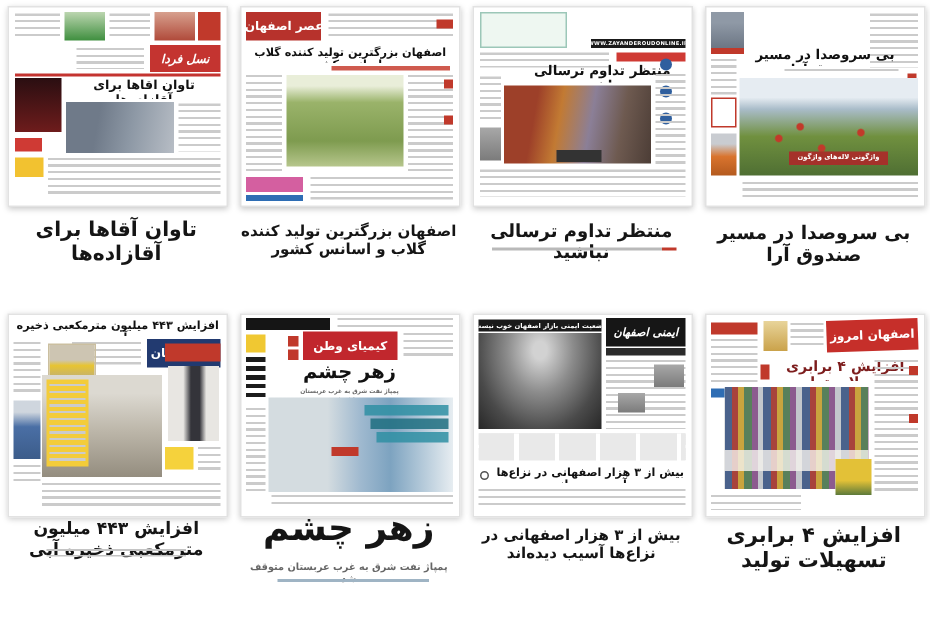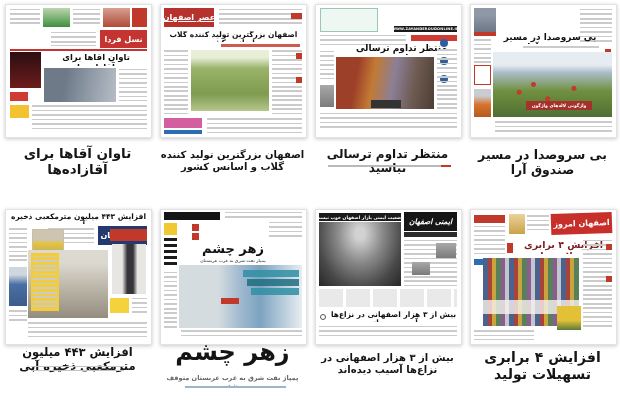--- a/index.html
+++ b/index.html
@@ -50,37 +50,37 @@
 
 <div class="grid">
 
   <div class="cell">
     <div class="thumb">
       <div class="ln" style="left:4px;top:4px;width:30px;height:17px;"></div>
       <div class="bx" style="left:37px;top:3px;width:27px;height:19px;background:linear-gradient(180deg,#bcd6b0,#3f8f3f);"></div>
       <div class="ln" style="left:67px;top:4px;width:27px;height:17px;"></div>
       <div class="bx" style="left:97px;top:3px;width:27px;height:19px;background:linear-gradient(180deg,#d7a08e,#b04a3a);"></div>
       <div class="bx" style="left:126px;top:3px;width:15px;height:19px;background:#c0392b;"></div>
-      <div class="mast" style="left:94px;top:25px;width:47px;height:18px;background:#c43430;font-size:8px;">نسل فردا</div>
+      <div class="mast" style="left:94px;top:25px;width:47px;height:18px;background:#c43430;font-size:8px;font-style:italic;">نسل فردا</div>
       <div class="ln" style="left:45px;top:27px;width:45px;height:14px;"></div>
       <div class="bx" style="left:4px;top:44px;width:137px;height:1.5px;background:#c43430;"></div>
       <div class="hl" style="left:40px;top:48px;width:100px;height:13px;font-size:8.5px;">تاوان آقاها برای آقازاده‌ها</div>
       <div class="ph ph-dark" style="left:4px;top:47px;width:31px;height:36px;"></div>
       <div class="ph ph-suits" style="left:38px;top:63px;width:72px;height:34px;"></div>
       <div class="ln" style="left:113px;top:64px;width:28px;height:32px;"></div>
       <div class="bx" style="left:4px;top:87px;width:18px;height:9px;background:#cf3a34;"></div>
       <div class="bx" style="left:4px;top:100px;width:19px;height:13px;background:#f2c230;"></div>
       <div class="ln" style="left:26px;top:100px;width:115px;height:26px;"></div>
     </div>
     <div class="caption" style="font-size:13.5px;">تاوان آقاها برای آقازاده‌ها</div>
   </div>
 
   <div class="cell">
     <div class="thumb">
-      <div class="mast" style="left:3px;top:3px;width:50px;height:19px;background:#b7322c;font-size:8px;text-decoration:underline;">عصر اصفهان</div>
+      <div class="mast" style="left:3px;top:3px;width:50px;height:19px;background:#b7322c;font-size:8px;">عصر اصفهان</div>
       <div class="ln" style="left:58px;top:4px;width:83px;height:16px;"></div>
       <div class="bx" style="left:130px;top:8px;width:11px;height:6px;background:#c0392b;"></div>
       <div class="hl" style="left:5px;top:26px;width:135px;height:11px;font-size:7.5px;">اصفهان بزرگترین تولید کننده گلاب و اسانس کشور</div>
       <div class="bx" style="left:60px;top:39px;width:79px;height:2.5px;background:#cf5a4e;"></div>
       <div class="ph ph-field" style="left:30px;top:45px;width:78px;height:61px;"></div>
       <div class="ln" style="left:111px;top:45px;width:30px;height:64px;"></div>
       <div class="bx" style="left:135px;top:48px;width:6px;height:6px;background:#c0392b;"></div>
       <div class="bx" style="left:135px;top:72px;width:6px;height:6px;background:#c0392b;"></div>
       <div class="ln" style="left:3px;top:45px;width:24px;height:64px;"></div>
       <div class="bx" style="left:3px;top:113px;width:38px;height:10px;background:#d45fa0;"></div>
@@ -150,20 +150,21 @@
     <div class="caption" style="font-size:11.5px;">افزایش ۴۴۳ میلیون مترمکعبی ذخیره آبی</div>
     <div class="cap-sub" style="top:160px;"></div>
   </div>
 
   <div class="cell row2">
     <div class="thumb">
       <div class="bx" style="left:3px;top:2px;width:56px;height:8px;background:#151515;"></div>
       <div class="ln" style="left:64px;top:2px;width:77px;height:8px;"></div>
       <div class="bx" style="left:31px;top:14px;width:7px;height:7px;background:#c0392b;"></div>
       <div class="bx" style="left:31px;top:23px;width:7px;height:7px;background:#c0392b;"></div>
+      <div class="mast" style="left:41px;top:11px;width:63px;height:19px;background:#c1272d;font-size:8px;">کیمیای وطن</div>
       <div class="ln" style="left:108px;top:12px;width:33px;height:17px;"></div>
       <div class="hl" style="left:40px;top:32px;width:64px;height:16px;font-size:13px;">زهر چشم</div>
       <div class="sub-small" style="left:38px;top:48px;width:68px;font-size:4px;">پمپاژ نفت شرق به غرب عربستان متوقف شد</div>
       <div class="ph ph-hall" style="left:18px;top:55px;width:123px;height:63px;"></div>
       <div class="bx" style="left:82px;top:60px;width:56px;height:7px;background:rgba(47,143,163,.85);"></div>
       <div class="bx" style="left:86px;top:69px;width:52px;height:7px;background:rgba(31,110,128,.85);"></div>
       <div class="bx" style="left:90px;top:78px;width:48px;height:7px;background:rgba(47,143,163,.85);"></div>
       <div class="bx" style="left:60px;top:88px;width:18px;height:6px;background:#c0392b;"></div>
       <div class="bx" style="left:3px;top:13px;width:13px;height:12px;background:#f0c832;"></div>
       <div class="bx" style="left:3px;top:28px;width:13px;height:30px;background:repeating-linear-gradient(180deg,#1c1c1c 0 3px,#fff 3px 6px);"></div>

